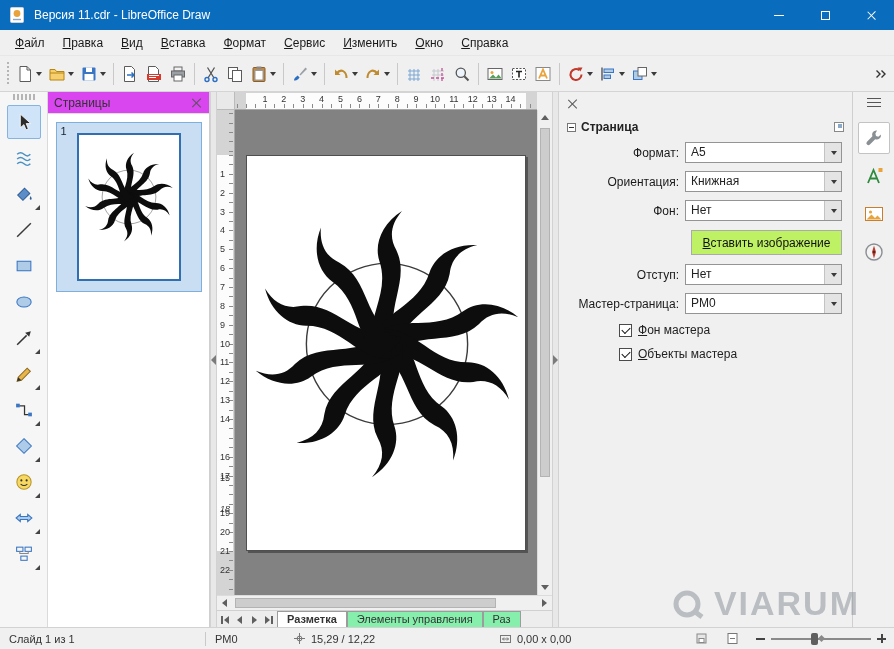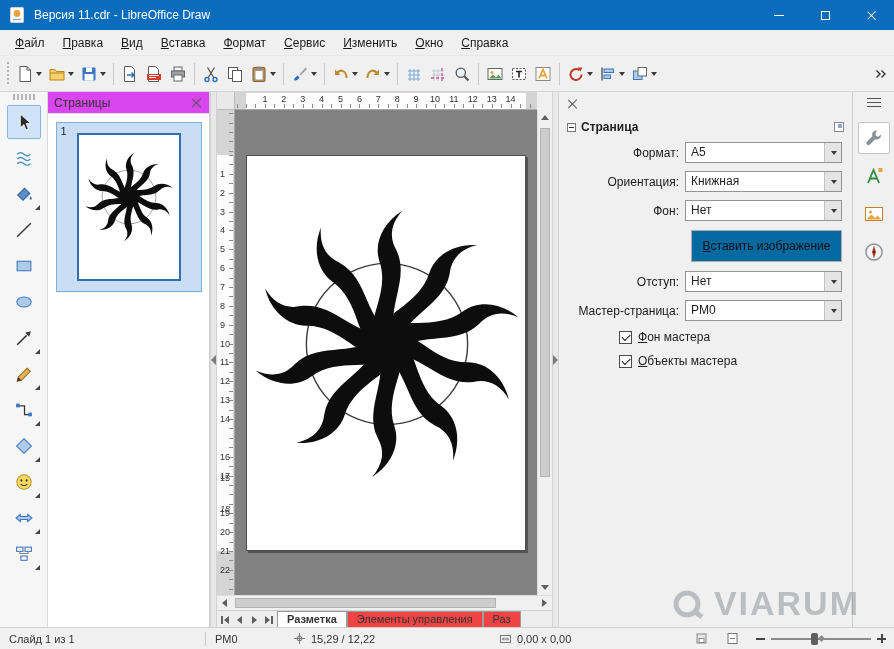--- a/index.html
+++ b/index.html
@@ -75,38 +75,38 @@
 .hscroll{height:15px;background:#f0f0f0;border-top:1px solid #dcdcdc;position:relative}
 .hscroll .thumb{position:absolute;top:2px;bottom:2px;left:18px;width:78%;background:#cdcdcd;border:1px solid #b3b3b3}
 .harrow{position:absolute;top:0;bottom:0;width:15px;display:flex;align-items:center;justify-content:center}
 .harrow.left{left:0}.harrow.right{right:0}
 .tri-l{width:0;height:0;border-top:4px solid transparent;border-bottom:4px solid transparent;border-right:5px solid #5f5f5f}
 .tri-r{width:0;height:0;border-top:4px solid transparent;border-bottom:4px solid transparent;border-left:5px solid #5f5f5f}
 
 .tabs-row{height:17px;background:#ededed;display:flex;align-items:flex-end;overflow:hidden;border-top:1px solid #d0d0d0}
 .tabnav{width:15px;height:15px;display:flex;align-items:center;justify-content:center}
 .bar{width:2px;height:8px;background:#5f5f5f;margin:0 1px}
-.ltab{height:16px;padding:1px 9px;font-size:11px;border:1px solid #9c9c9c;border-bottom:none;background:#ef4444;color:#333;white-space:nowrap}
+.ltab{height:16px;padding:1px 9px;font-size:11px;border:1px solid #9c9c9c;border-bottom:none;background:#86efac;color:#333;white-space:nowrap}
 .ltab.active{background:#fff;font-weight:bold}
 
 .props{width:293px;background:#f0f0f0;display:flex;flex-direction:column}
 .props-header{height:24px;display:flex;align-items:center;padding:0 8px;gap:6px}
 .props-title{flex:1;font-size:12px;color:#333}
 .sec-header{display:flex;align-items:center;gap:5px;padding:4px 8px}
 .collapse-box{width:9px;height:9px;border:1px solid #777;position:relative;background:#fff}
 .collapse-box::after{content:"";position:absolute;left:1px;right:1px;top:3px;height:1px;background:#333}
 .sec-title{flex:1;font-weight:bold;font-size:12px}
 .dlg-icon{width:10px;height:10px;border:1px solid #888;background:#fff;position:relative}
 .dlg-icon::after{content:"";position:absolute;right:1px;top:1px;width:4px;height:4px;background:#8aa8c8}
 .prow{display:flex;align-items:center;margin:4px 10px}
 .prow label{display:inline-block;flex:0 0 116px;text-align:right;padding-right:6px;font-size:12px;color:#1a1a1a}
 .dd{flex:1;height:21px;background:#fff;border:1px solid #949494;display:flex;align-items:stretch}
 .dd-val{flex:1;padding:2px 5px;font-size:12px;white-space:nowrap;overflow:hidden}
 .dd-btn{width:17px;background:#e4e4e4;border-left:1px solid #c3c3c3;display:flex;align-items:center;justify-content:center}
-.pbtn{display:block;margin:5px 10px 5px 132px;height:32px;width:calc(100% - 142px);background:#0369a1;border:1px solid #aaa;font-family:inherit;font-size:12px;color:#111}
+.pbtn{display:block;margin:5px 10px 5px 132px;height:25px;width:calc(100% - 142px);background:#bef264;border:1px solid #aaa;font-family:inherit;font-size:12px;color:#111}
 .pbtn::first-letter{text-decoration:underline}
 .cbrow{display:flex;align-items:center;gap:6px;margin:5px 10px 5px 60px}
 .cb{width:13px;height:13px;background:#fff;border:1px solid #4a4a4a;position:relative;flex:0 0 auto}
 .cb.checked::after{content:"";position:absolute;left:2px;top:2px;width:7px;height:4px;border-left:1.8px solid #111;border-bottom:1.8px solid #111;transform:rotate(-45deg)}
 .cb-label{display:inline-block;font-size:12px}
 .cb-label::first-letter{text-decoration:underline}
 
 .sidetabs{width:42px;background:#f0f0f0;border-left:1px solid #cfcfcf;display:flex;flex-direction:column;align-items:center;padding-top:6px;gap:6px}
 .hamburger{width:14px;height:10px;background:repeating-linear-gradient(180deg,#555 0 1.5px,transparent 1.5px 4px);margin-bottom:8px}
 .stab{width:32px;height:32px;display:flex;align-items:center;justify-content:center;border-radius:2px}

